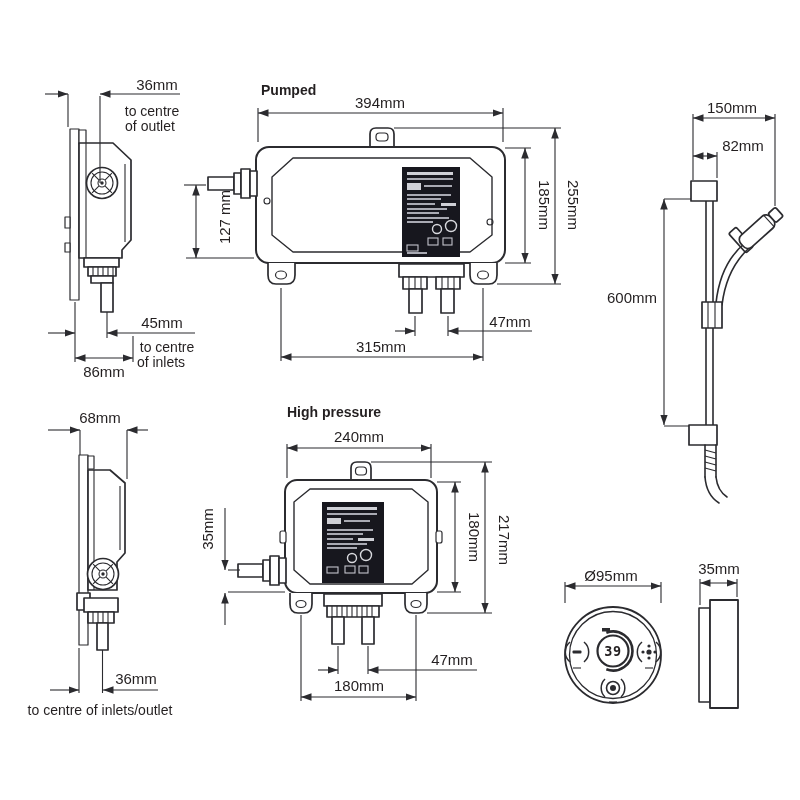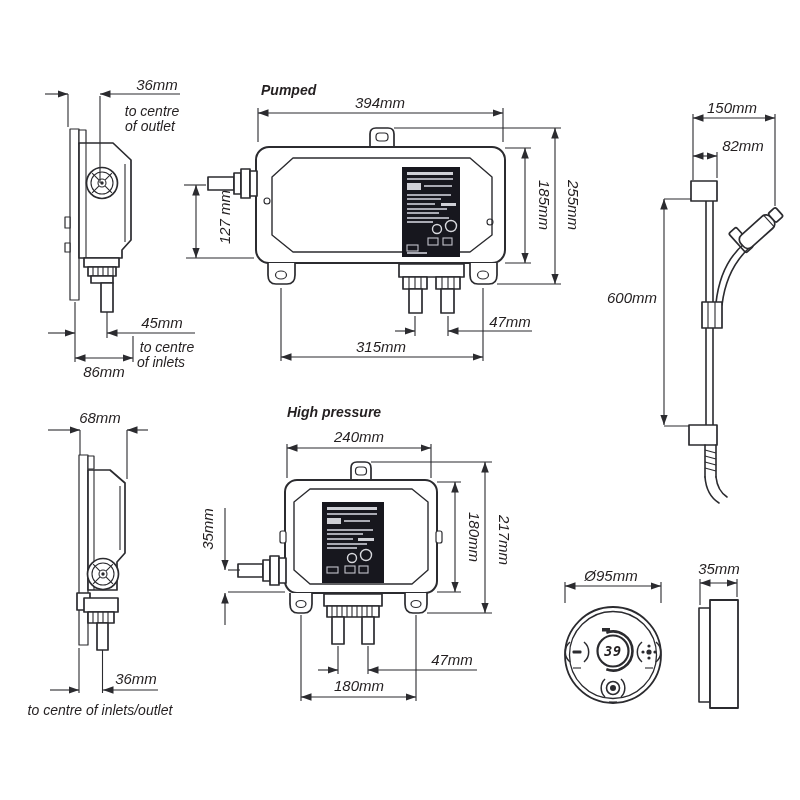--- a/index.html
+++ b/index.html
@@ -1,16 +1,16 @@
 <!DOCTYPE html>
 <html><head>
 <meta charset="utf-8">
 <style>
   html,body{margin:0;padding:0;background:#ffffff;}
-  .stage{width:800px;height:800px;position:relative;background:#fff;overflow:hidden;font-style:italic;}
+  .stage{width:800px;height:800px;position:relative;background:#fff;overflow:hidden;}
   svg{display:block;}
   .ln{fill:none;stroke:#2b2b2f;stroke-width:1.7;stroke-linejoin:round;stroke-linecap:round;}
   .lt{fill:none;stroke:#2b2b2f;stroke-width:1.1;stroke-linejoin:round;}
   .fw{fill:#ffffff;stroke:#2b2b2f;stroke-width:1.7;stroke-linejoin:round;}
   .fwt{fill:#ffffff;stroke:#2b2b2f;stroke-width:1.2;stroke-linejoin:round;}
   .dim{fill:none;stroke:#2b2b2f;stroke-width:1.1;}
   .dk{fill:#17171e;stroke:none;}
   text{font-family:"Liberation Sans","DejaVu Sans",sans-serif;font-size:15px;fill:#231f20;}
   .note{font-size:14px;}
   .b{font-weight:bold;font-size:14px;}

